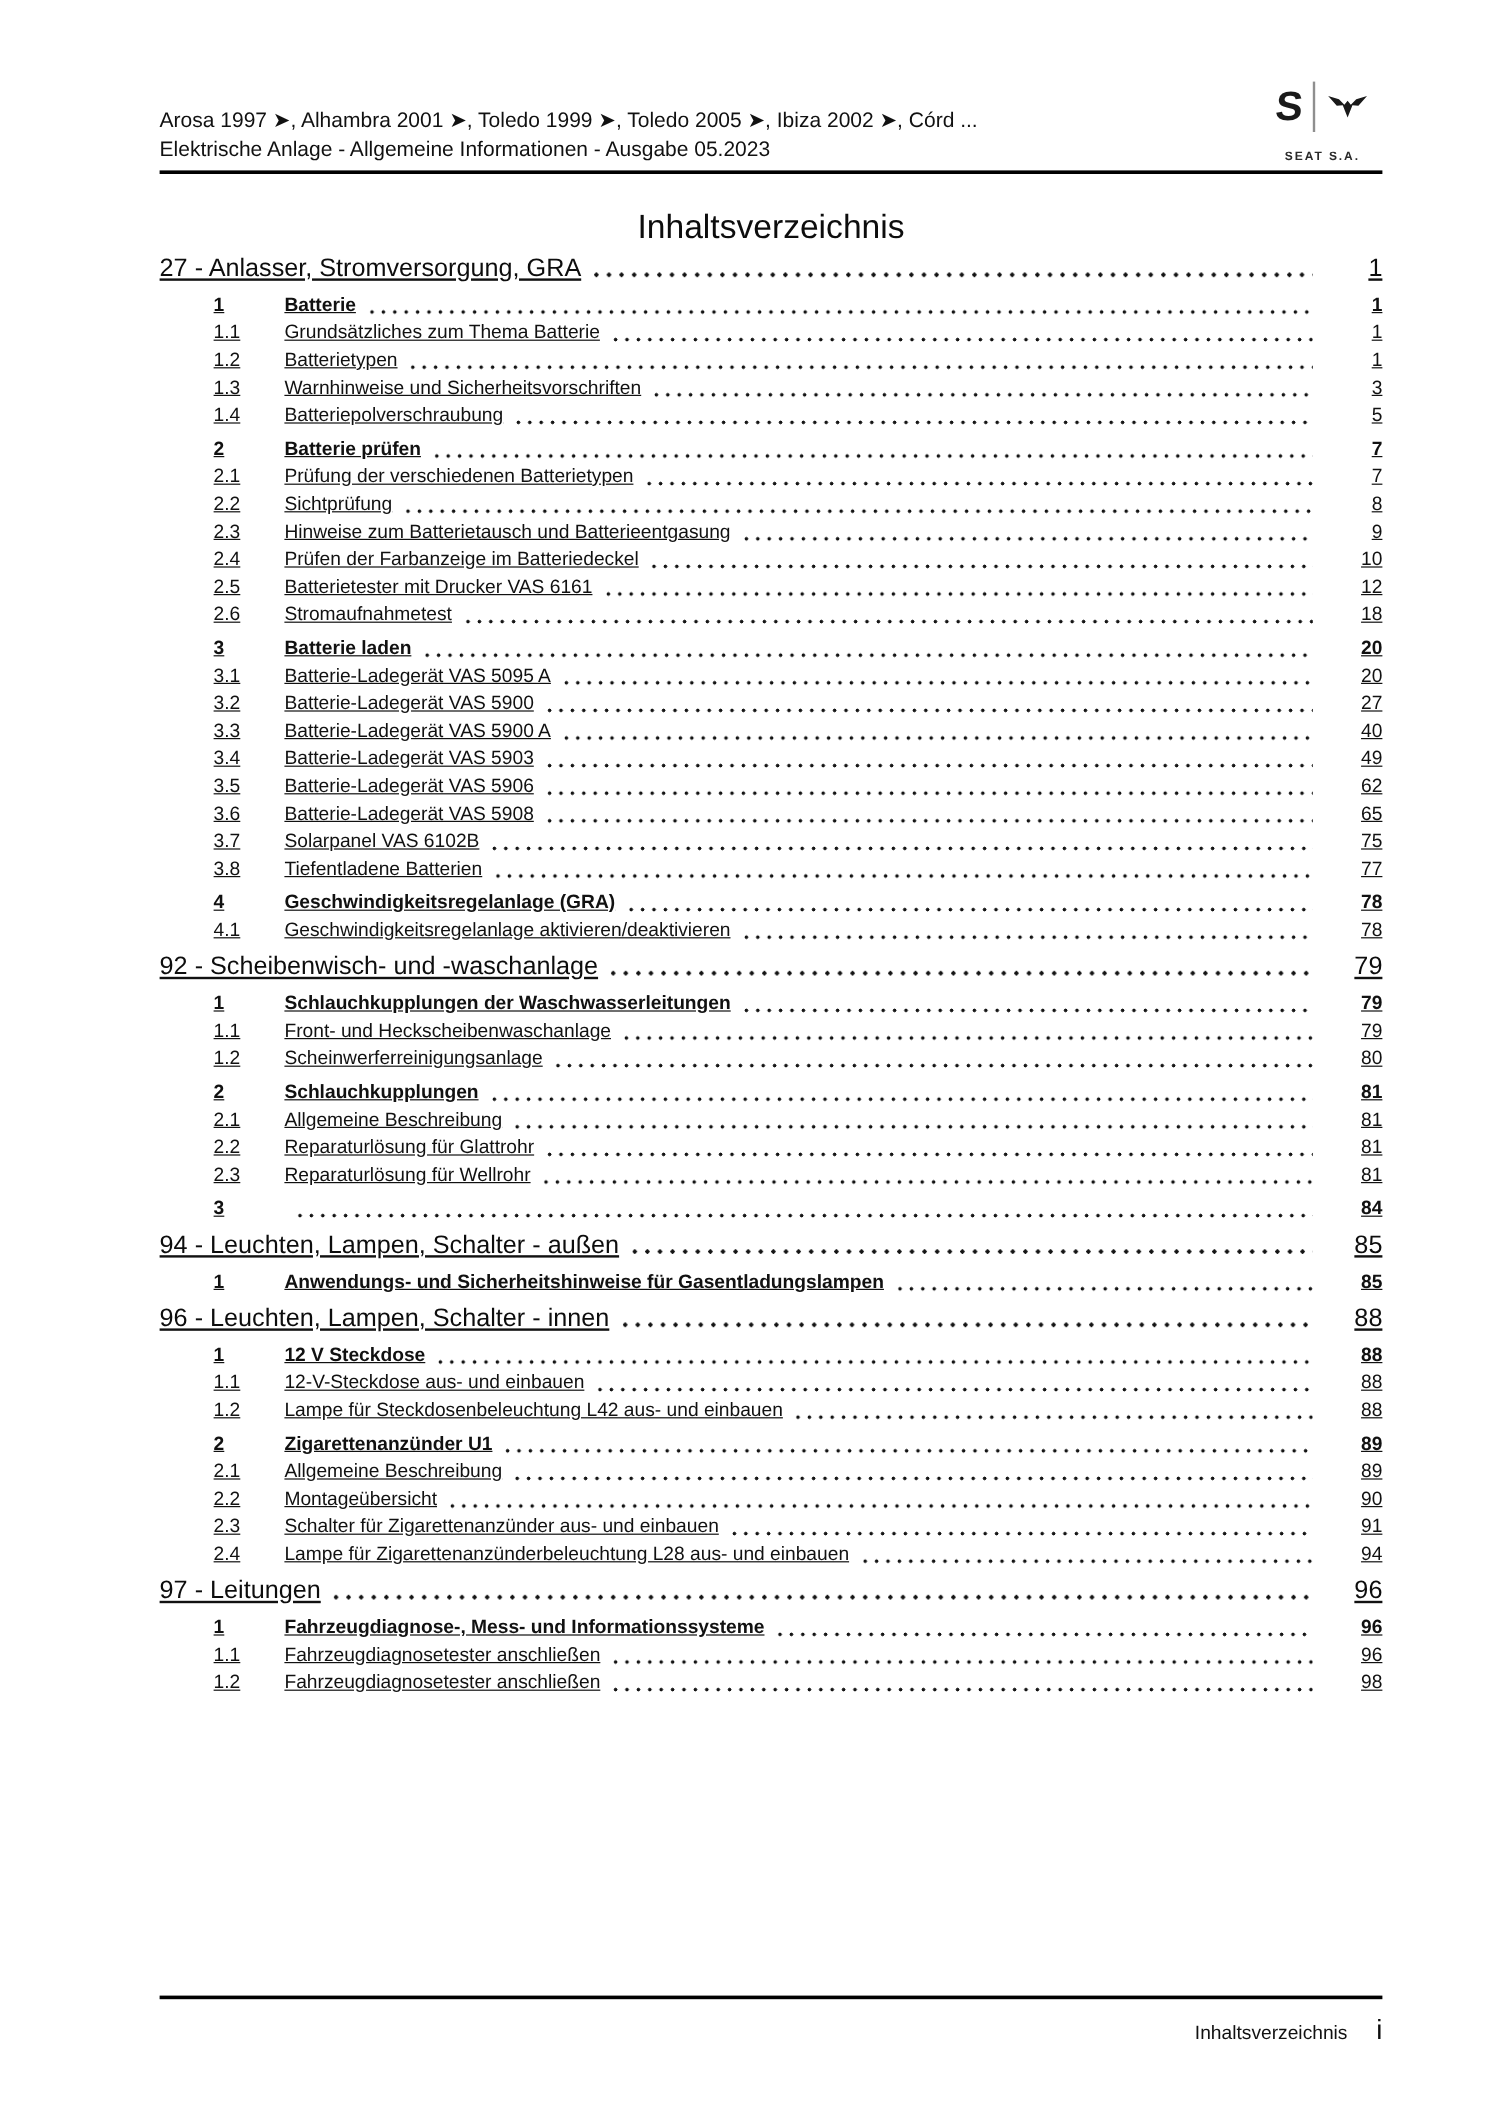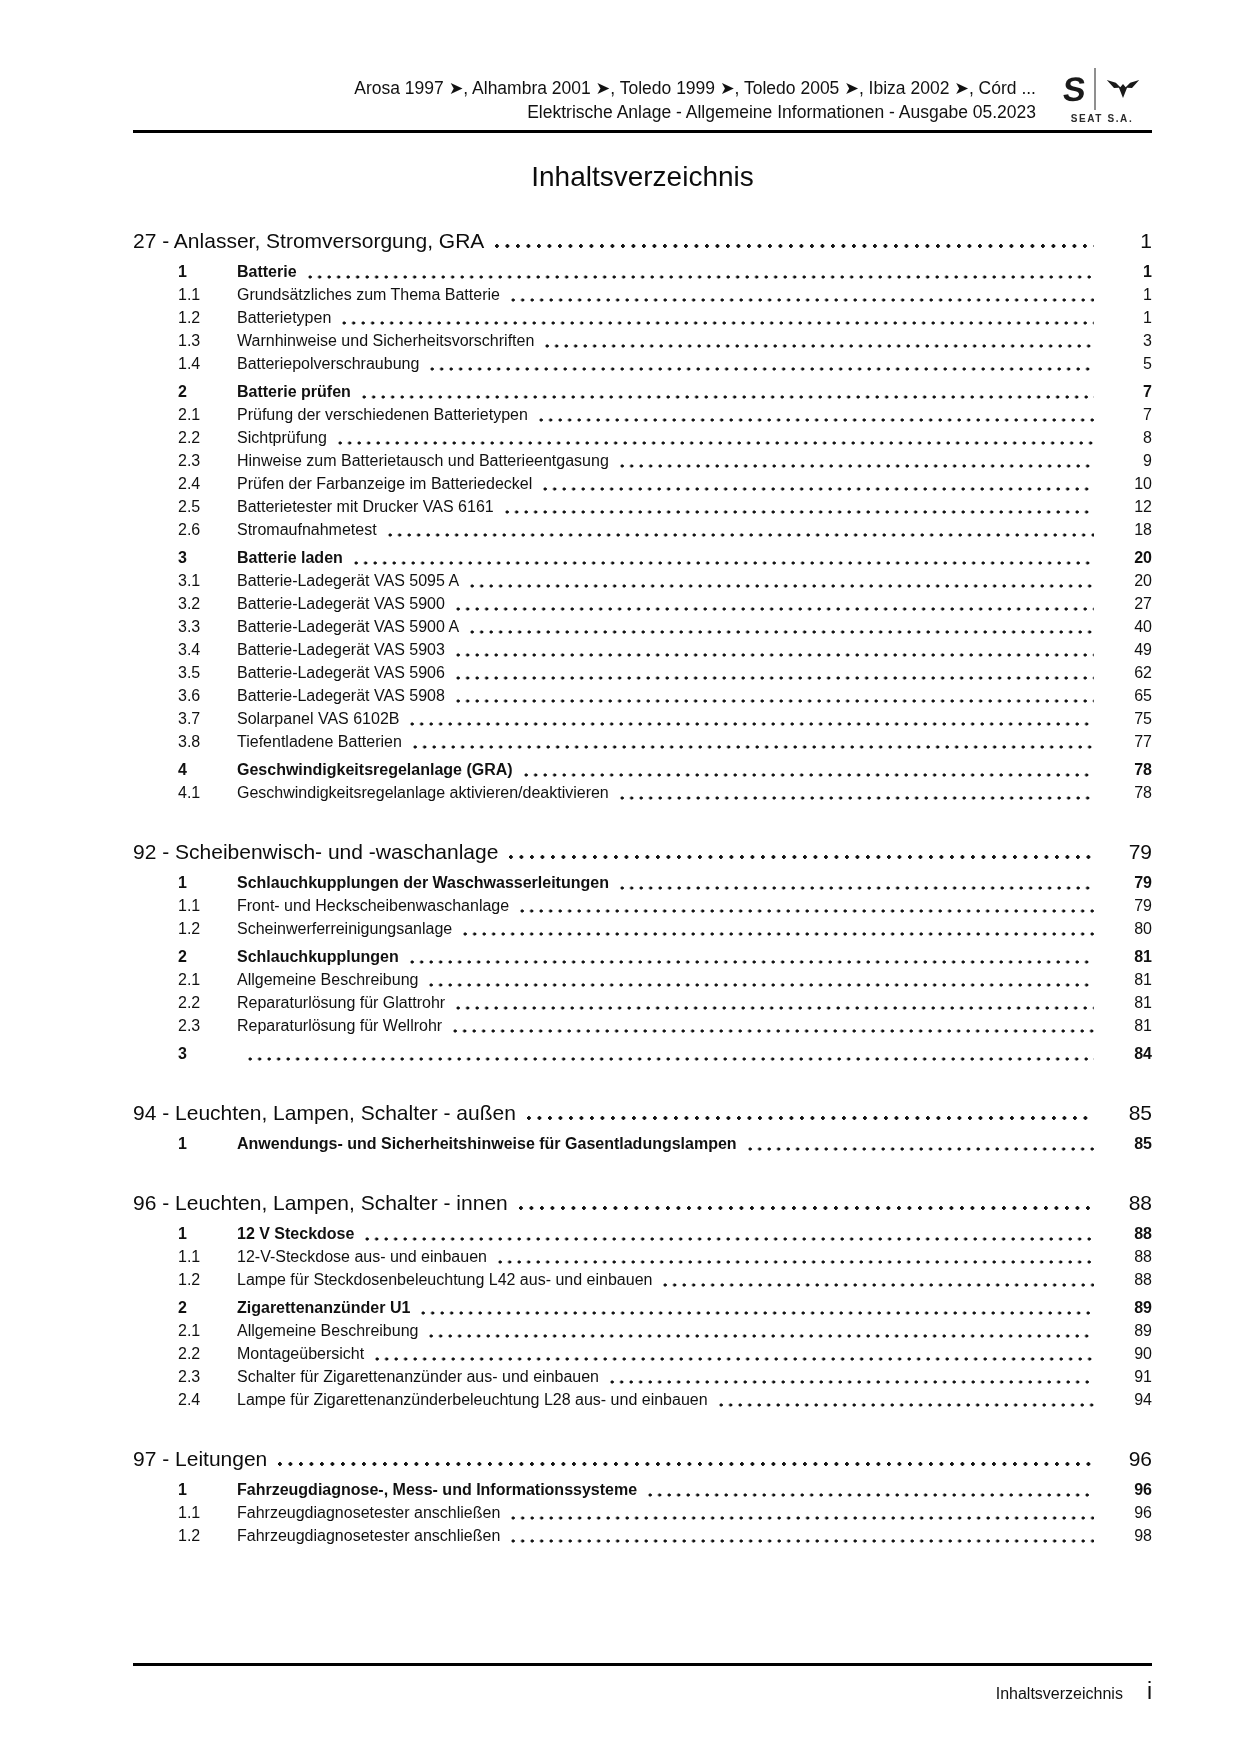--- a/index.html
+++ b/index.html
@@ -8,34 +8,34 @@
     font-family:"Liberation Sans", sans-serif; position:relative; overflow:hidden;
   }
   .page { position:absolute; inset:0; }
 
   
   .header {
     display:flex; align-items:flex-end;
     margin:68px 88px 0 133px; padding-bottom:6px;
     border-bottom:3px solid #000;
   }
-  .header-text { flex:1; text-align:right; font-size:17.5px; line-height:24px; white-space:nowrap; }
+  .header-text { flex:1; text-align:left; font-size:17.5px; line-height:24px; white-space:nowrap; }
   .brand { width:100px; margin-left:16px; display:flex; flex-direction:column; align-items:center; }
   .logos { display:flex; align-items:center; gap:9px; height:42px; }
   .seat-s { font-size:34px; font-weight:bold; line-height:1; transform:skewX(-6deg); color:#1a1a1a; }
   .logo-divider { width:2px; height:42px; background:#8f8f8f; }
   .cupra-svg { display:block; }
-  .brand-name { font-size:10px; font-weight:bold; letter-spacing:1.6px; color:#2a2a2a; margin-top:3px; white-space:nowrap; }
+  .brand-name { font-size:10px; font-weight:bold; letter-spacing:1.6px; color:#2a2a2a; margin-top:15px; white-space:nowrap; }
 
   
   .title { font-size:28px; font-weight:normal; text-align:center; margin:28px 88px 0 133px; color:#0d0d0d; }
 
   
   .toc { margin:0 88px 0 133px; }
-  .chapter { margin-top:36px; }
+  .chapter { margin-top:7px;text-decoration:underline; }
   .ch-row { display:flex; align-items:baseline; font-size:21px; margin-bottom:7px; color:#0d0d0d; }
   .ch-title { white-space:nowrap; }
   .entries { padding-left:45px; }
   .entry { display:flex; align-items:baseline; font-size:16px; line-height:23px; }
   .entry.bold { font-weight:bold; margin-top:5px; }
   .entry .num { width:59px; flex-shrink:0; }
   .entry .etitle { white-space:nowrap; }
   .leader { flex:1; align-self:stretch; position:relative; margin:0 10px 0 9px; min-width:24px; }
   .leader::before {
     content:""; position:absolute; left:2px; right:0; bottom:4px; height:4px;

